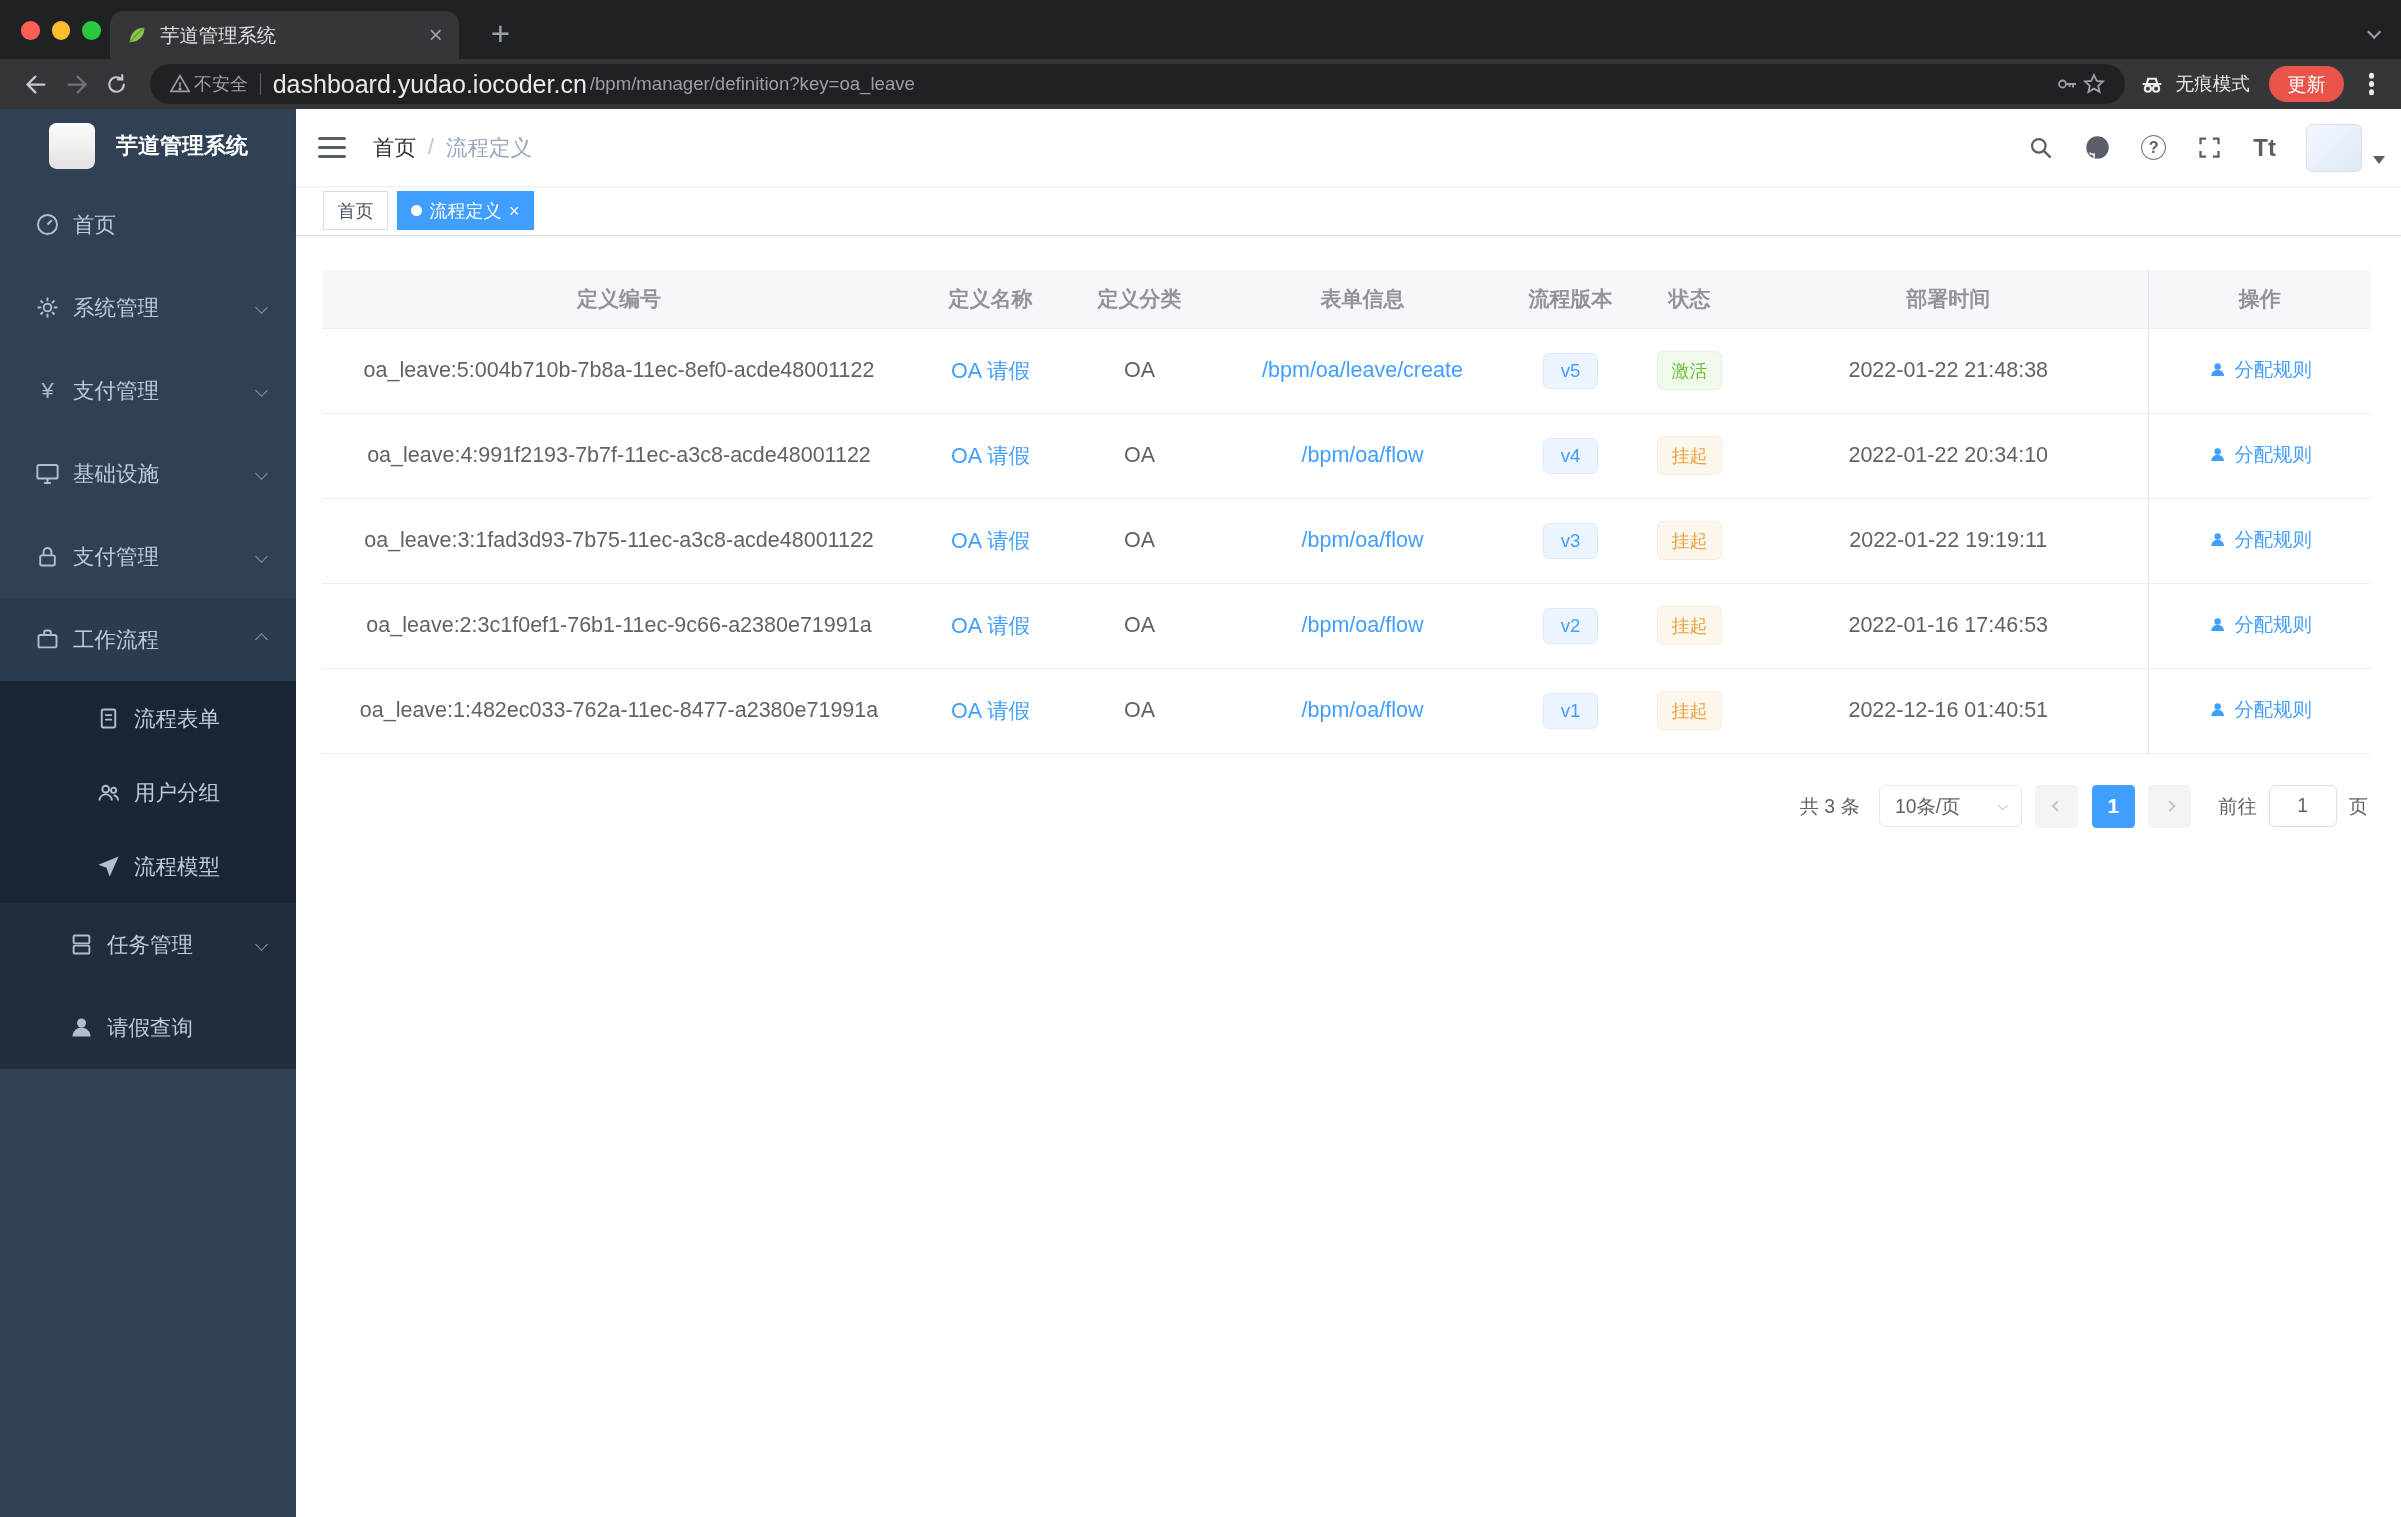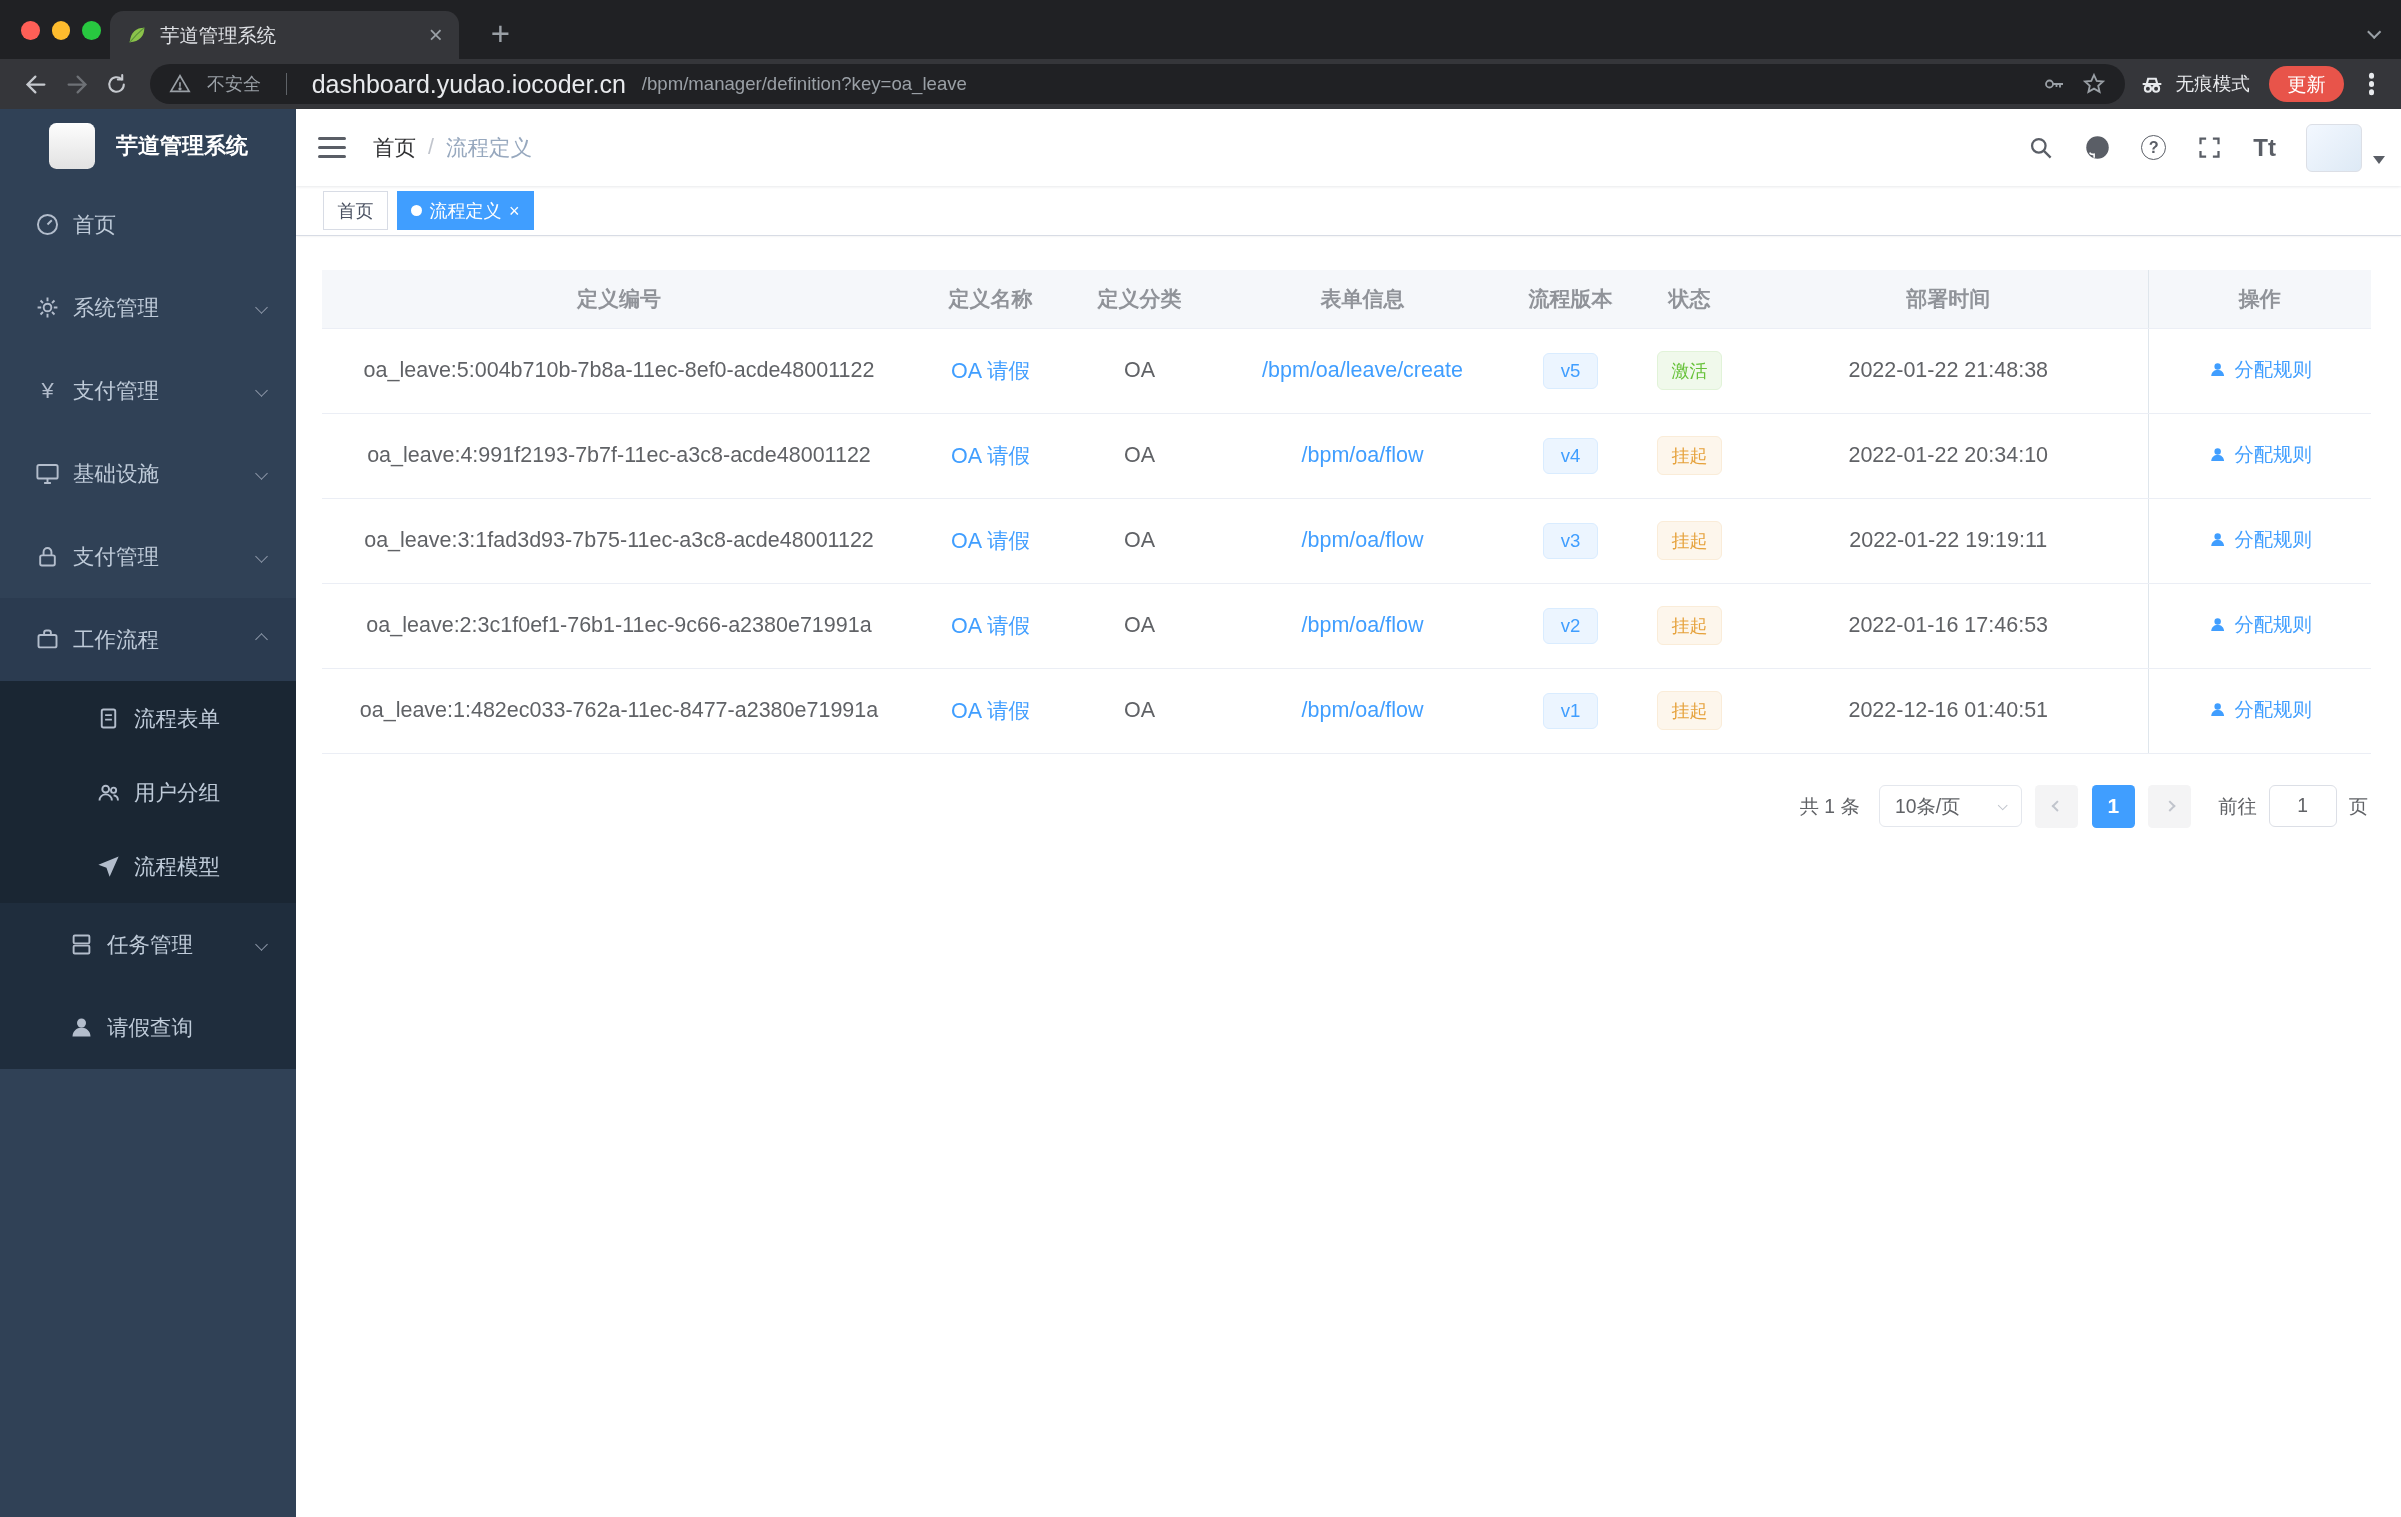--- a/index.html
+++ b/index.html
@@ -20,21 +20,21 @@
           display:flex;align-items:center;justify-content:center;border-radius:50%}
   .strip-chev{position:absolute;right:22px;bottom:22px}
   .chev{display:inline-block;width:10.4px;height:10.4px;border-right:2.2px solid #9aa0a6;border-bottom:2.2px solid #9aa0a6}
   .chev.down{transform:rotate(45deg)}.chev.up{transform:rotate(-135deg)}
   .chev.left{transform:rotate(135deg)}.chev.right{transform:rotate(-45deg)}
 
   .toolbar{height:50px;background:#35363a;display:flex;align-items:center;padding:0 16.3px}
   .navbtn{width:40px;height:40px;display:flex;align-items:center;justify-content:center;color:#c6c9ce}
   .navbtn.dim{color:#6e7176}
   .addressbar{flex:1;height:40px;background:#202124;border-radius:20px;display:flex;align-items:center;
-              padding:0 19.3px;margin:0 13.4px;gap:16px;min-width:0}
+              padding:0 19.3px;margin:0 13.4px;gap:3px;min-width:0}
   .sec-label{color:#9aa0a6;font-size:18px;white-space:nowrap}
   .url-div{width:0.7px;height:22px;background:#5f6368;margin:0 9px}
   .url-host{color:#e8eaed;font-size:25px;white-space:nowrap}
   .url-path{color:#9aa0a6;font-size:18.6px;white-space:nowrap;overflow:hidden;flex:1}
   .right-cluster{display:flex;align-items:center;gap:19.3px;padding-right:4.5px}
   .incog{display:flex;align-items:center;gap:9px;color:#e8eaed;font-size:18.6px;white-space:nowrap}
   .update-pill{height:36px;border-radius:18px;background:#e8544a;color:#fff;font-size:19.3px;
                display:flex;align-items:center;padding:0 18px;white-space:nowrap}
   .vdots{width:5.2px;height:5.2px;border-radius:50%;background:#e8eaed;box-shadow:0 -8.2px 0 #e8eaed,0 8.2px 0 #e8eaed;margin:0 6px}
 
@@ -472,21 +472,21 @@
                       <circle cx="12" cy="8" r="4" fill="currentColor"></circle>
                       <path d="M4 20c0-4.4 3.6-8 8-8s8 3.6 8 8z" fill="currentColor"></path>
                     </svg>
                     <span>分配规则</span>
                   </span></td>
             </tr>
           </tbody>
         </table>
 
         <div class="pager">
-          <span class="total">共 1 条</span>
+          <span class="total">共 3 条</span>
           <span class="psel">
             <span>10条/页</span>
             <span class="chev down"></span>
           </span>
           <span class="pbtn">
               <span class="chev left"></span>
             </span>
           <span class="pbtn pcur">1</span>
           <span class="pbtn">
               <span class="chev right"></span>

